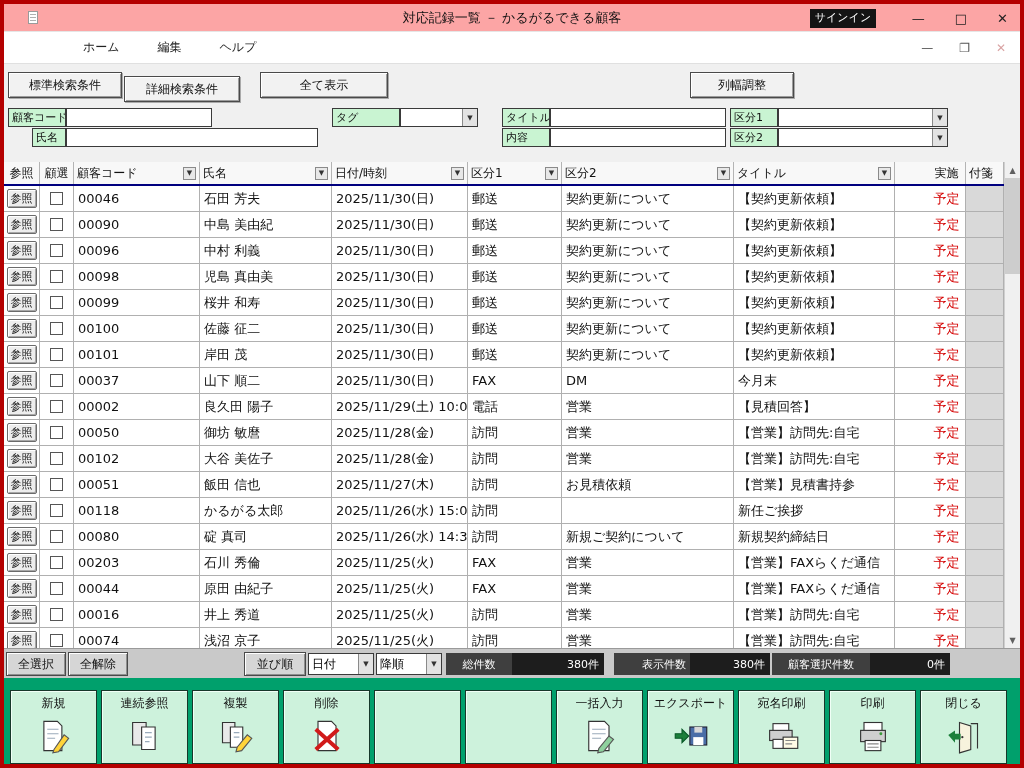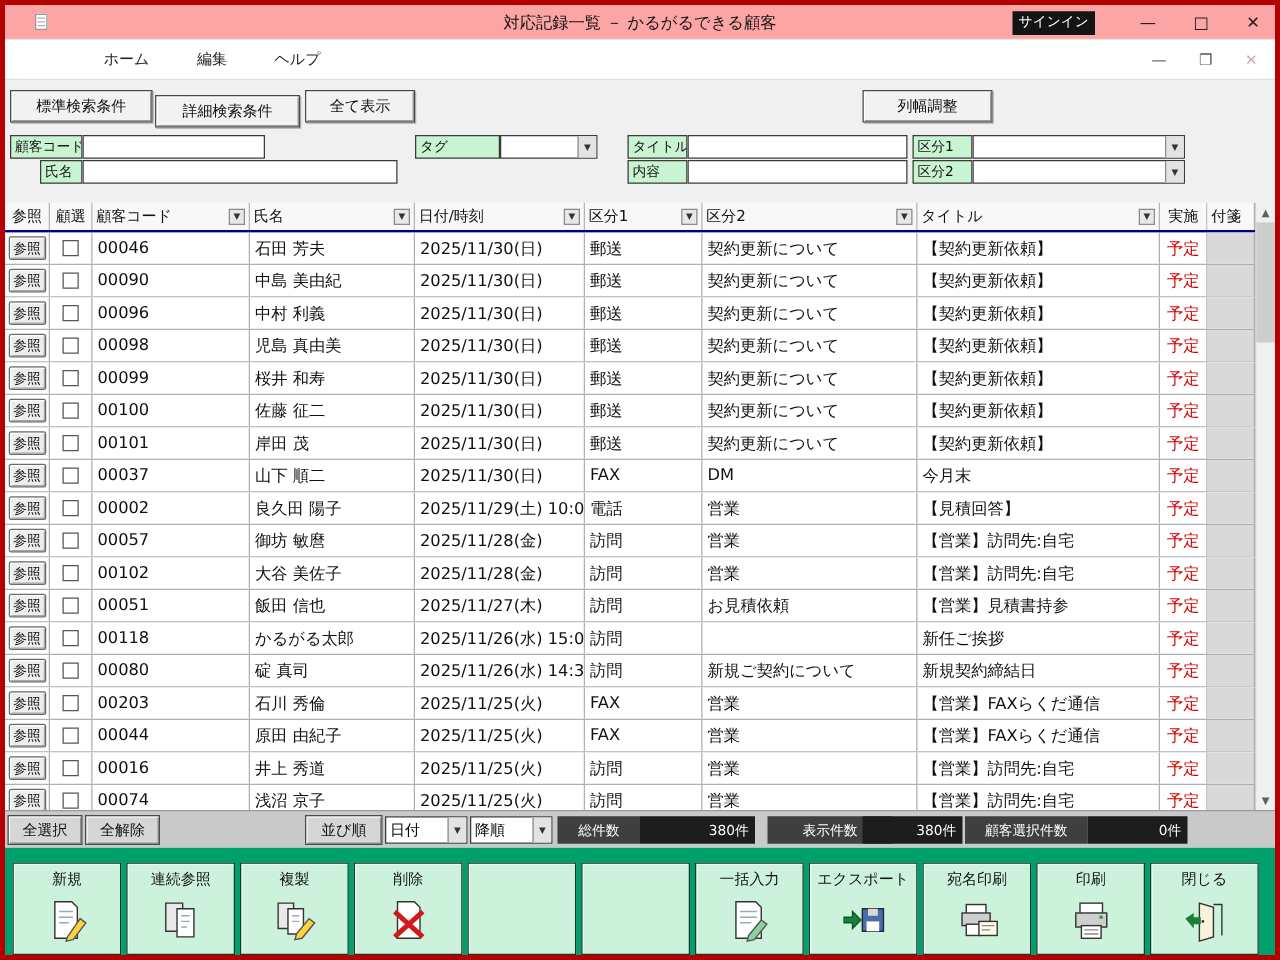--- a/index.html
+++ b/index.html
@@ -41,21 +41,21 @@
   .trow { display:flex; height:26px; flex:0 0 26px; border-bottom:1px solid #b0b0b0; background:#fff; }
   .cell { display:flex; align-items:center; padding:0 4px; font-size:13px; color:#111; border-right:1px solid #b0b0b0; overflow:hidden; white-space:nowrap; }
   .col-ref   { width:36px; flex:0 0 36px; justify-content:center; padding:0; }
   .col-sel   { width:34px; flex:0 0 34px; justify-content:center; padding:0; }
   .col-code  { width:126px; flex:0 0 126px; }
   .col-name  { width:132px; flex:0 0 132px; }
   .col-date  { width:136px; flex:0 0 136px; }
   .col-cat1  { width:94px;  flex:0 0 94px; }
   .col-cat2  { width:172px; flex:0 0 172px; }
   .col-title { flex:1 1 auto; min-width:0; }
-  .col-status{ width:38px; flex:0 0 38px; color:#d40000; justify-content:center; padding:0; }
+  .col-status{ width:38px; flex:0 0 38px; color:#d40000; justify-content:center; padding:0;margin-left:33px; }
   .col-fusen { width:38px; flex:0 0 38px; background:#d9d9d9; }
   .ref-btn { width:30px; height:19px; font-size:11px; color:#111; background:#ededed; border:1px solid #6b6b6b; box-shadow:inset 1px 1px 0 #fff, inset -1px -1px 0 #a8a8a8; border-radius:2px; cursor:default; }
   .checkbox { width:13px; height:13px; background:#fff; border:1px solid #555; display:inline-block; cursor:default; }
 
   
   .scrollbar { width:16px; flex:0 0 16px; background:#f0f0f0; border-left:1px solid #cfcfcf; display:flex; flex-direction:column; }
   .sb-btn { height:16px; flex:0 0 16px; display:flex; align-items:center; justify-content:center; font-size:8px; color:#606060; background:#f0f0f0; cursor:default; }
   .sb-thumb { height:96px; flex:0 0 96px; background:#cdcdcd; cursor:default; }
   .sb-track { flex:1 1 auto; }
 
@@ -96,21 +96,21 @@
     <span class="child-controls">
       <span>—</span>
       <span>❐</span>
       <span class="child-close">✕</span>
     </span>
   </div>
 
   <div class="searchpanel">
     <div class="btn3d" style="left:4px; top:8px; width:114px; height:26px;">標準検索条件</div>
     <div class="btn3d" style="left:120px; top:12px; width:116px; height:26px;">詳細検索条件</div>
-    <div class="btn3d" style="left:240px; top:8px; width:88px; height:26px;">全て表示</div>
+    <div class="btn3d" style="left:256px; top:8px; width:128px; height:26px;">全て表示</div>
     <div class="btn3d" style="left:686px; top:8px; width:104px; height:26px;">列幅調整</div>
 
     <div class="mint-label" style="left:4px; top:44px; width:58px; height:19px;">顧客コード</div>
     <input class="text-input" style="left: 62px; top: 44px; width: 146px; height: 19px;" value="">
     <div class="mint-label" style="left:28px; top:64px; width:34px; height:19px;">氏名</div>
     <input class="text-input" style="left: 62px; top: 64px; width: 252px; height: 19px;" value="">
 
     <div class="mint-label" style="left:328px; top:44px; width:68px; height:19px;">タグ</div>
     <div class="combo" style="left:396px; top:44px; width:78px; height:19px;">
       <span class="val"></span>
@@ -311,21 +311,21 @@
       <div class="cell col-status c-status">予定</div>
       <div class="cell col-fusen"></div>
     </div>
           <div class="trow">
       <div class="cell col-ref">
               <button class="ref-btn">参照</button>
             </div>
       <div class="cell col-sel">
               <span class="checkbox"></span>
             </div>
-      <div class="cell col-code c-code">00057</div>
+      <div class="cell col-code c-code">00050</div>
       <div class="cell col-name c-name">御坊 敏麿</div>
       <div class="cell col-date c-date">2025/11/28(金)</div>
       <div class="cell col-cat1 c-cat1">訪問</div>
       <div class="cell col-cat2 c-cat2">営業</div>
       <div class="cell col-title c-title">【営業】訪問先:自宅</div>
       <div class="cell col-status c-status">予定</div>
       <div class="cell col-fusen"></div>
     </div>
           <div class="trow">
       <div class="cell col-ref">

